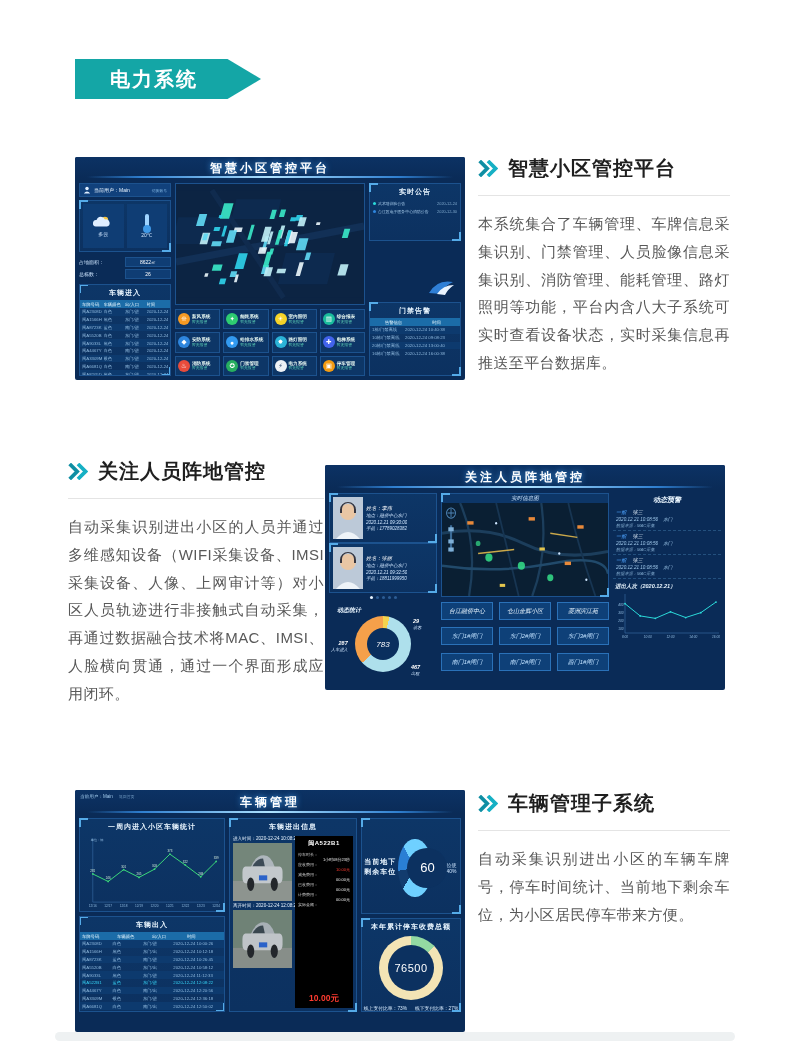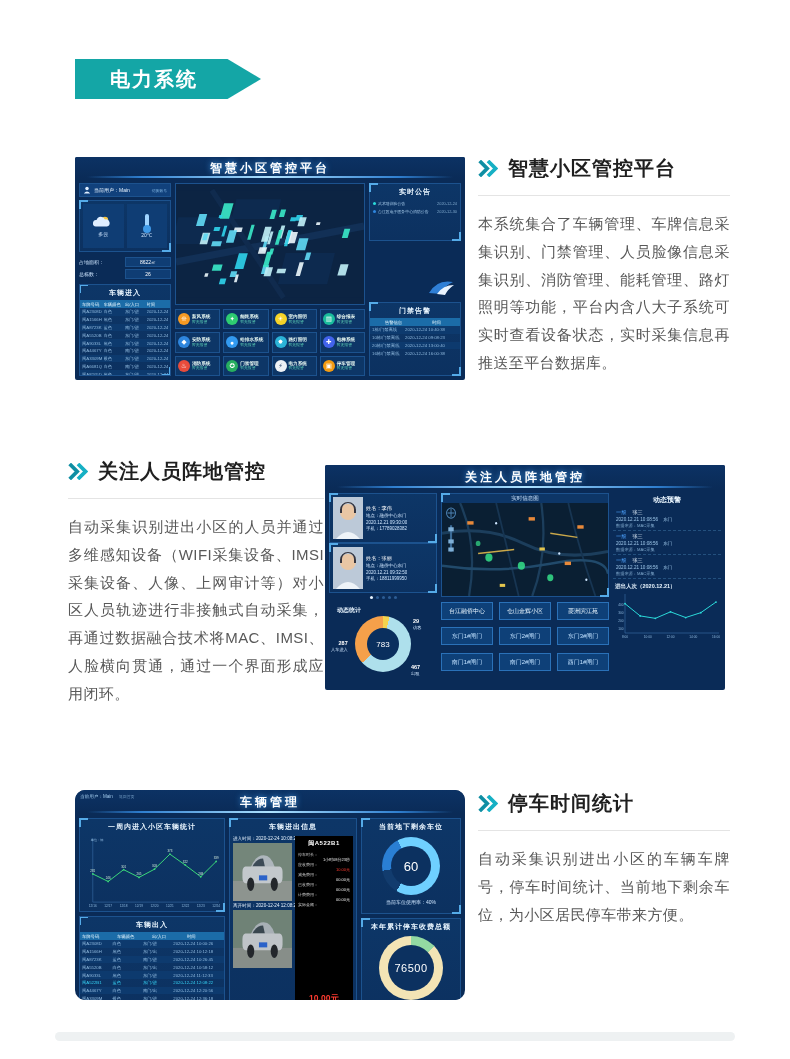--- a/index.html
+++ b/index.html
@@ -58,21 +58,21 @@
   .ann{height:58px;}
   .ann-item{display:flex;align-items:center;gap:2px;font-size:3.9px;color:#a9cdec;padding:1.5px 3px;white-space:nowrap;}
   .ann-dot{width:3px;height:3px;border-radius:50%;flex:0 0 3px;}
   .ann-date{margin-left:auto;color:#7fa8cc;}
   .spacer{flex:1;position:relative;}
   .bird{position:absolute;right:4px;bottom:2px;}
   .alarm{height:74px;}
   
   #dash2{left:325px;top:465px;width:400px;height:225px;}
   #dash2 .dash-header{height:24px;}
-  #dash2 .dash-body{height:215px;}
+  #dash2 .dash-body{height:215px;font-style:italic;}
   .d2-l{width:108px;display:flex;flex-direction:column;gap:3px;}
   .person{display:flex;gap:3px;padding:3px;}
   .photo{flex:0 0 30px;}
   .p-info{display:flex;flex-direction:column;justify-content:center;gap:1.5px;font-size:4.5px;color:#cfe6ff;white-space:nowrap;overflow:hidden;}
   .p-info .nm{font-size:5.2px;color:#fff;}
   .dots{display:flex;gap:3px;justify-content:center;}
   .dots i{width:3px;height:3px;border-radius:50%;background:#2c5c94;}
   .dots i.on{background:#e8f4ff;}
   .donut-wrap{flex:1;position:relative;}
   .donut-title{font-size:6px;color:#eaf6ff;font-weight:700;position:absolute;left:8px;top:4px;}
@@ -91,41 +91,41 @@
   .d2-r{width:108px;display:flex;flex-direction:column;}
   .warn-title{font-size:7px;color:#eaf6ff;font-weight:700;text-align:center;padding:2px 0;}
   .warn{padding:2px 3px;border-bottom:1px dashed #23507e;}
   .w1{font-size:5.2px;color:#e8f4ff;}
   .w1 .lvl{color:#4da3ff;margin-right:6px;}
   .w2{font-size:4.6px;color:#9fc8ea;display:flex;gap:5px;margin-top:1px;white-space:nowrap;}
   .w3{font-size:4.2px;color:#7fa8cc;margin-top:1px;}
   .tchart-title{font-size:5.5px;color:#eaf6ff;font-weight:700;margin:4px 0 0 2px;white-space:nowrap;}
   #svg-traffic{width:100%;height:52px;}
   
-  #dash3{left:75px;top:790px;width:390px;height:210px;border-radius:10px;}
+  #dash3{left:75px;top:790px;width:390px;height:242px;}
   #dash3 .dash-header{height:24px;}
   #dash3 .dash-body{height:202px;}
   .d3-user{position:absolute;left:5px;top:4px;font-size:4.6px;color:#9fc8ea;display:flex;gap:6px;align-items:center;}
   .d3-user .act{font-size:3.9px;color:#6f98c0;}
   .d3-l{width:146px;display:flex;flex-direction:column;gap:4px;}
   .chartp{height:94px;display:flex;flex-direction:column;}
   #svg-weekly{flex:1;width:100%;}
   .d3-m{width:128px;display:flex;flex-direction:column;}
   .io-panel{flex:1;display:flex;flex-direction:column;}
   .io-cols{flex:1;display:flex;gap:3px;padding:2px 3px 3px;}
   .io-left{flex:1;display:flex;flex-direction:column;gap:2px;min-width:0;}
   .io-time{font-size:4.6px;color:#e8f4ff;white-space:nowrap;}
   .carimg{width:100%;height:58px;}
   .plate-box{flex:0 0 52px;background:#000;display:flex;flex-direction:column;padding:3px 3px;gap:1.5px;}
   .plate{font-size:6px;font-weight:700;color:#fff;text-align:center;letter-spacing:.5px;margin-bottom:2px;}
   .fee{display:flex;flex-direction:column;font-size:4px;color:#c9c9c9;}
   .fee-v{text-align:right;color:#e8e8e8;}
   .amount{margin-top:auto;font-size:8.5px;font-weight:700;text-align:center;}
   .d3-r{flex:1;display:flex;flex-direction:column;gap:4px;}
-  .gauge-panel{height:98px;display:flex;flex-direction:column;align-items:center;}
+  .gauge-panel{height:98px;display:flex;flex-direction:row;align-items:center;}
   .gauge{width:58px;height:58px;border-radius:50%;margin-top:3px;position:relative;
     background:conic-gradient(from 210deg,#123c6e 0 14%,#2a7fd4 14% 34%,#6fd0ff 34% 100%);}
   .gauge-in{position:absolute;left:9px;top:9px;width:40px;height:40px;border-radius:50%;background:#0c3160;display:flex;align-items:center;justify-content:center;font-size:13px;color:#fff;}
   .gauge-sub{font-size:5px;color:#cfe6ff;margin-top:4px;}
   .fee-panel{flex:1;display:flex;flex-direction:column;align-items:center;}
   .fdonut{width:64px;height:64px;border-radius:50%;margin-top:2px;position:relative;
     background:conic-gradient(#93d9a2 0 13%,#f3e4b5 13% 100%);}
   .fdonut-in{position:absolute;left:9px;top:9px;width:46px;height:46px;border-radius:50%;background:#0c3160;display:flex;align-items:center;justify-content:center;font-size:11px;color:#fff;letter-spacing:.5px;}
   .pay-row{display:flex;gap:8px;font-size:4.8px;color:#d8ecff;margin-top:5px;white-space:nowrap;}
 </style>
@@ -159,21 +159,21 @@
   <div class="feature-divider"></div>
   <p class="feature-body">自动采集识别进出小区的人员并通过多维感知设备（WIFI采集设备、IMSI采集设备、人像、上网审计等）对小区人员轨迹进行非接触式自动采集，再通过数据融合技术将MAC、IMSI、人脸横向贯通，通过一个界面形成应用闭环。</p>
 </section>
 
 <section class="feature" style="left:478px;top:790px;width:252px;">
   <div class="feature-head">
     <svg class="chev" width="20" height="17" viewBox="0 0 24 20">
         <path d="M2 1 L11 10 L2 19" stroke="#0f8ea3" stroke-width="4.5" fill="none"></path>
         <path d="M12 1 L21 10 L12 19" stroke="#16b0c4" stroke-width="4.5" fill="none"></path>
       </svg>
-    <h2>停车时间统计</h2>
+    <h2>车辆管理子系统</h2>
   </div>
   <div class="feature-divider"></div>
   <p class="feature-body">自动采集识别进出小区的车辆车牌号，停车时间统计、当前地下剩余车位，为小区居民停车带来方便。</p>
 </section>
 
 <div class="bottom-strip"></div>
 
 <div class="dash" id="dash1">
   <div class="dash-header">
     <span class="dash-title">智慧小区管控平台</span>

